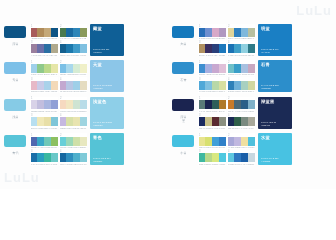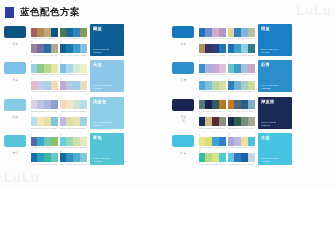--- a/index.html
+++ b/index.html
@@ -173,24 +173,20 @@
     line-height: 2.8px;
     color: rgba(255,255,255,0.82);
     white-space: pre-line;
   }
 </style>
 </head>
 <body>
 
 <div id="page">
 
-  <div id="header">
-    <span id="title-bullet" style="background: rgb(42, 63, 160);"></span>
-    <span id="page-title">蓝色配色方案</span>
-  </div>
 
   <div class="watermark" id="wm-topright">LuLu</div>
   <div class="watermark" id="wm-botleft">LuLu</div>
 
   <div class="half" id="half-left">
       <div class="group">
         <div class="anchor-col">
           <div class="anchor-chip" style="background: rgb(13, 84, 133);"></div>
           <div class="anchor-line"></div>
           <div class="anchor-name">深蓝</div>

